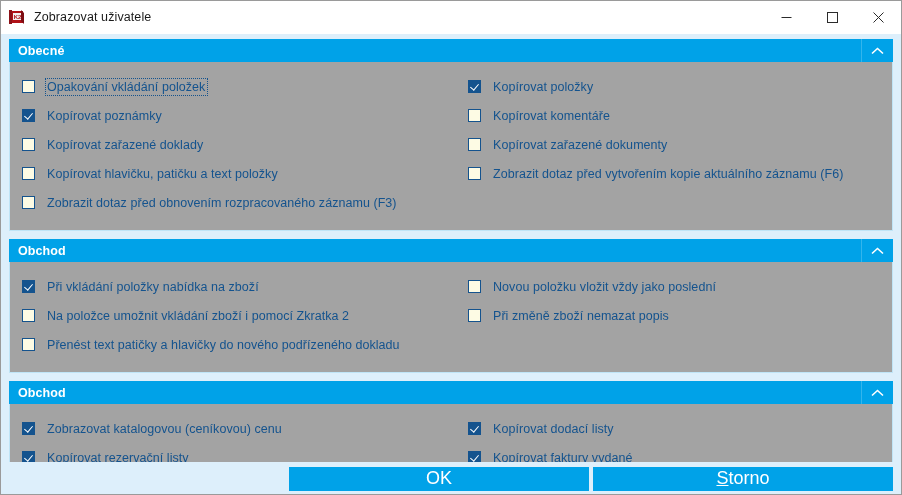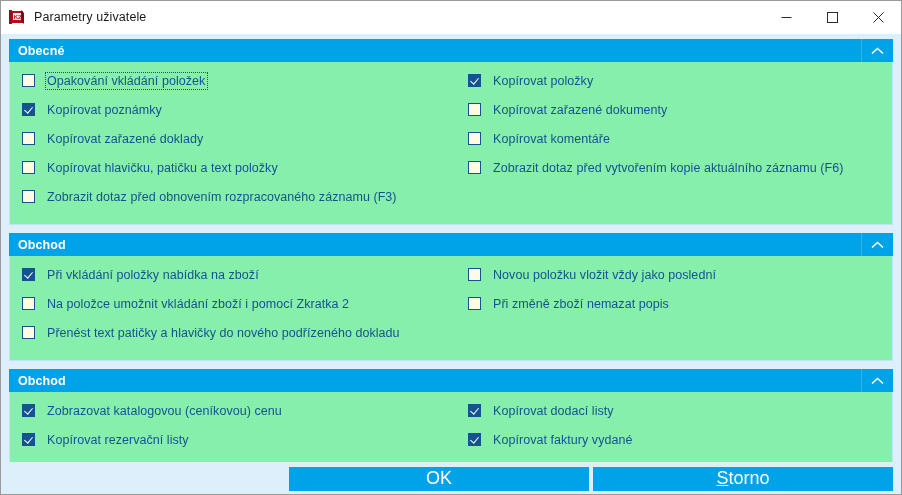--- a/index.html
+++ b/index.html
@@ -97,24 +97,24 @@
     height: 23px;
     display: flex;
     align-items: center;
     justify-content: center;
     border-left: 1px solid #33b5ec;
     cursor: default;
   }
   .group-collapse svg { display: block; }
 
   .group-body {
-    background: #86efac;
+    background: #a3a3a3;
     border: 1px solid #bfe4f6;
     border-top: none;
-    padding: 4px 0 8px 0;
+    padding: 10px 0 8px 0;
     display: grid;
     grid-template-columns: 446px 1fr;
     grid-auto-flow: row;
     align-content: start;
   }
   .group-body.g-obecne { min-height: 150px; }
   .group-body.g-obchod { min-height: 92px; }
   .group-body.g-prodej { min-height: 92px; }
 
   .col {
@@ -206,21 +206,21 @@
     <div class="title-icon">
       <svg width="17" height="16" viewBox="0 0 17 16" xmlns="http://www.w3.org/2000/svg">
         <rect x="1" y="1" width="3" height="14" fill="#8c1218"></rect>
         <rect x="4" y="2" width="11" height="12" fill="#d8232a"></rect>
         <path d="M4 2 L15 2 L15 14 L4 14 Z" fill="#b01218"></path>
         <rect x="5" y="4" width="9" height="7" fill="#f2f2f2"></rect>
         <text x="9.5" y="10" font-family="Liberation Sans, sans-serif" font-size="6" font-weight="bold" fill="#b01218" text-anchor="middle">K2</text>
         <path d="M13 1 L16 4 L16 15 L13 12 Z" fill="#7d0d12"></path>
       </svg>
     </div>
-    <div class="title-text">Parametry uživatele</div>
+    <div class="title-text">Zobrazovat uživatele</div>
     <div class="titlebar-spacer"></div>
     <div class="win-btns">
       <div class="win-btn">
         <svg width="11" height="11" viewBox="0 0 11 11">
             <line x1="0.5" y1="5.5" x2="10.5" y2="5.5" stroke="#2b2b2b" stroke-width="1"></line>
           </svg>
       </div>
       <div class="win-btn">
         <svg width="11" height="11" viewBox="0 0 11 11">
             <rect x="0.5" y="0.5" width="10" height="10" fill="none" stroke="#2b2b2b" stroke-width="1"></rect>
@@ -270,25 +270,25 @@
             <span class="chk-label">Zobrazit dotaz před obnovením rozpracovaného záznamu (F3)</span>
           </div>
         </div>
         <div class="col">
           <div class="chk-row">
             <span class="chk-box checked"></span>
             <span class="chk-label">Kopírovat položky</span>
           </div>
           <div class="chk-row">
             <span class="chk-box"></span>
+            <span class="chk-label">Kopírovat komentáře</span>
+          </div>
+          <div class="chk-row">
+            <span class="chk-box"></span>
             <span class="chk-label">Kopírovat zařazené dokumenty</span>
-          </div>
-          <div class="chk-row">
-            <span class="chk-box"></span>
-            <span class="chk-label">Kopírovat komentáře</span>
           </div>
           <div class="chk-row">
             <span class="chk-box"></span>
             <span class="chk-label">Zobrazit dotaz před vytvořením kopie aktuálního záznamu (F6)</span>
           </div>
         </div>
       </div>
     </div>
 
     <div class="group">

